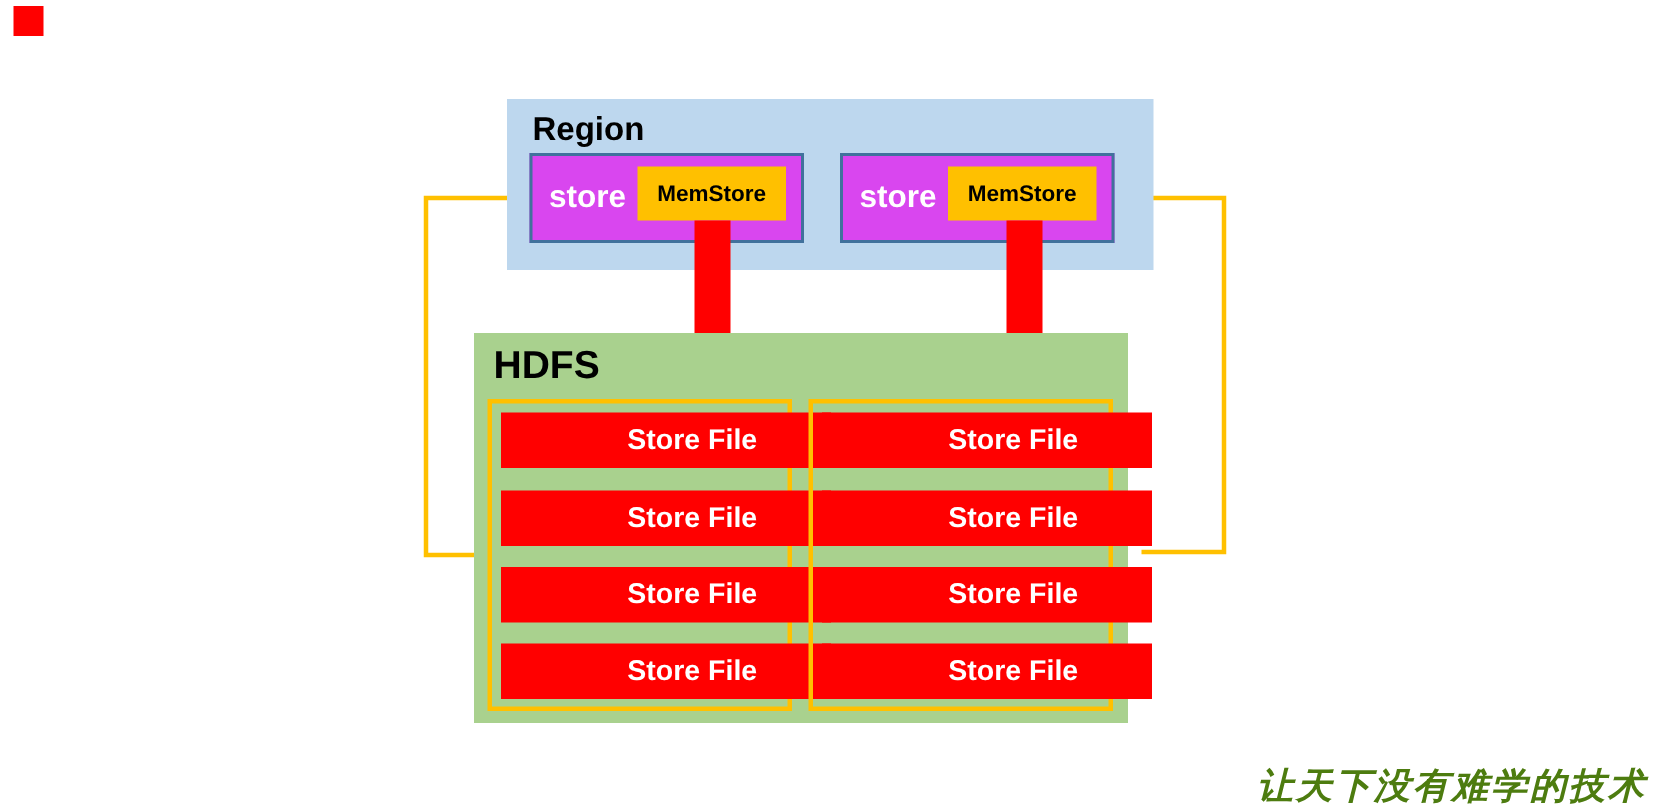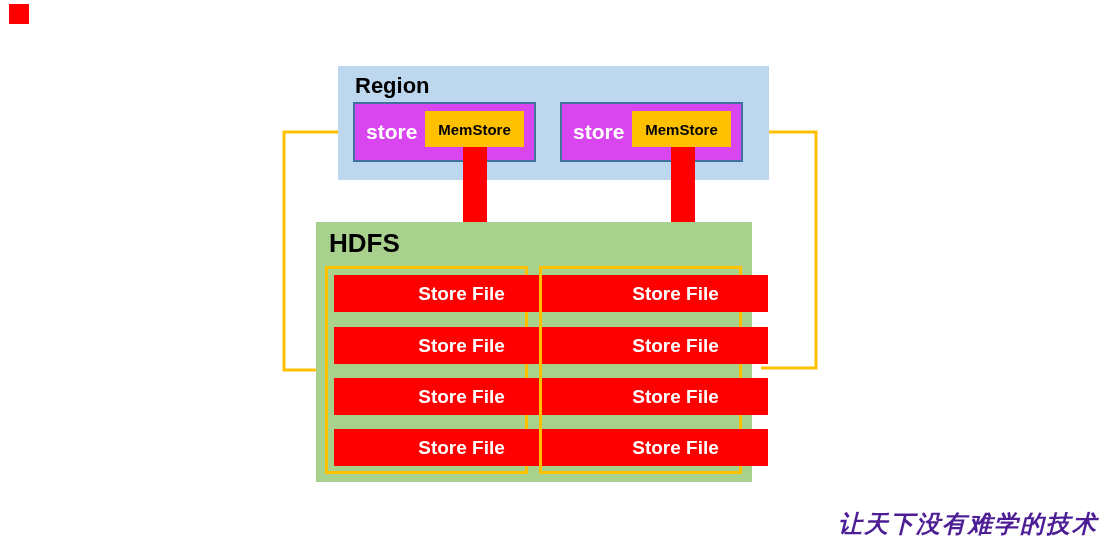--- a/index.html
+++ b/index.html
@@ -77,21 +77,21 @@
     font-size:19px;font-weight:bold;color:#ffffff;padding-left:35px;
   }
   .store-file.r0{top:6px;}
   .store-file.r1{top:58px;}
   .store-file.r2{top:109px;}
   .store-file.r3{top:160px;}
   
   .watermark{
     position:absolute;right:6px;top:508px;
     font-size:24px;font-weight:bold;font-style:italic;
-    letter-spacing:2px;color:#4c1d95;
+    letter-spacing:2px;color:#4d7c0f;
   }
 </style>
 </head>
 <body>
 
 <div class="canvas">
 
   <div class="red-marker"></div>
 
   <svg class="connector-svg" viewBox="0 0 1104 540">

